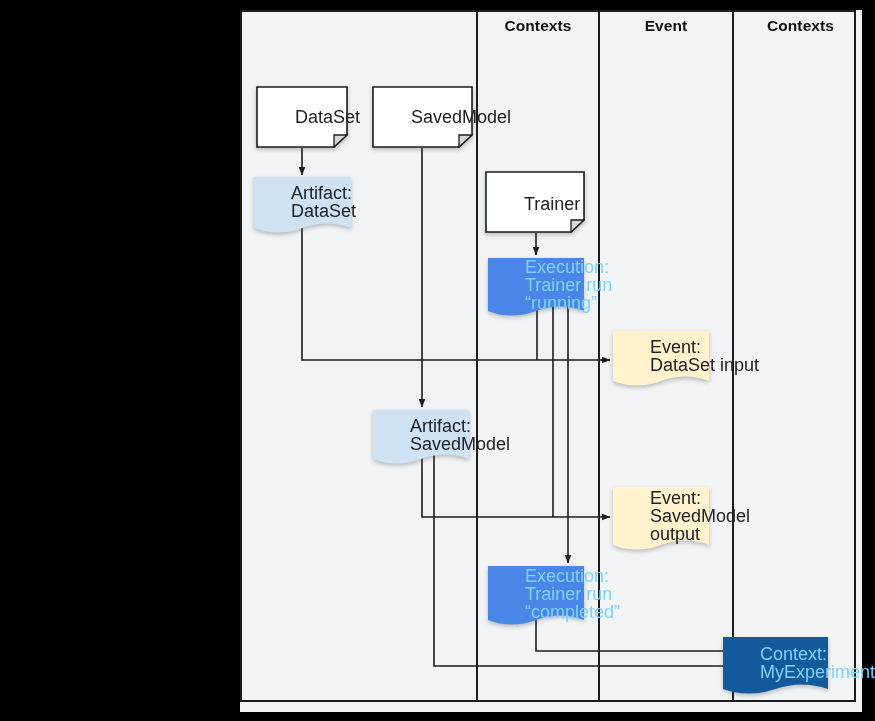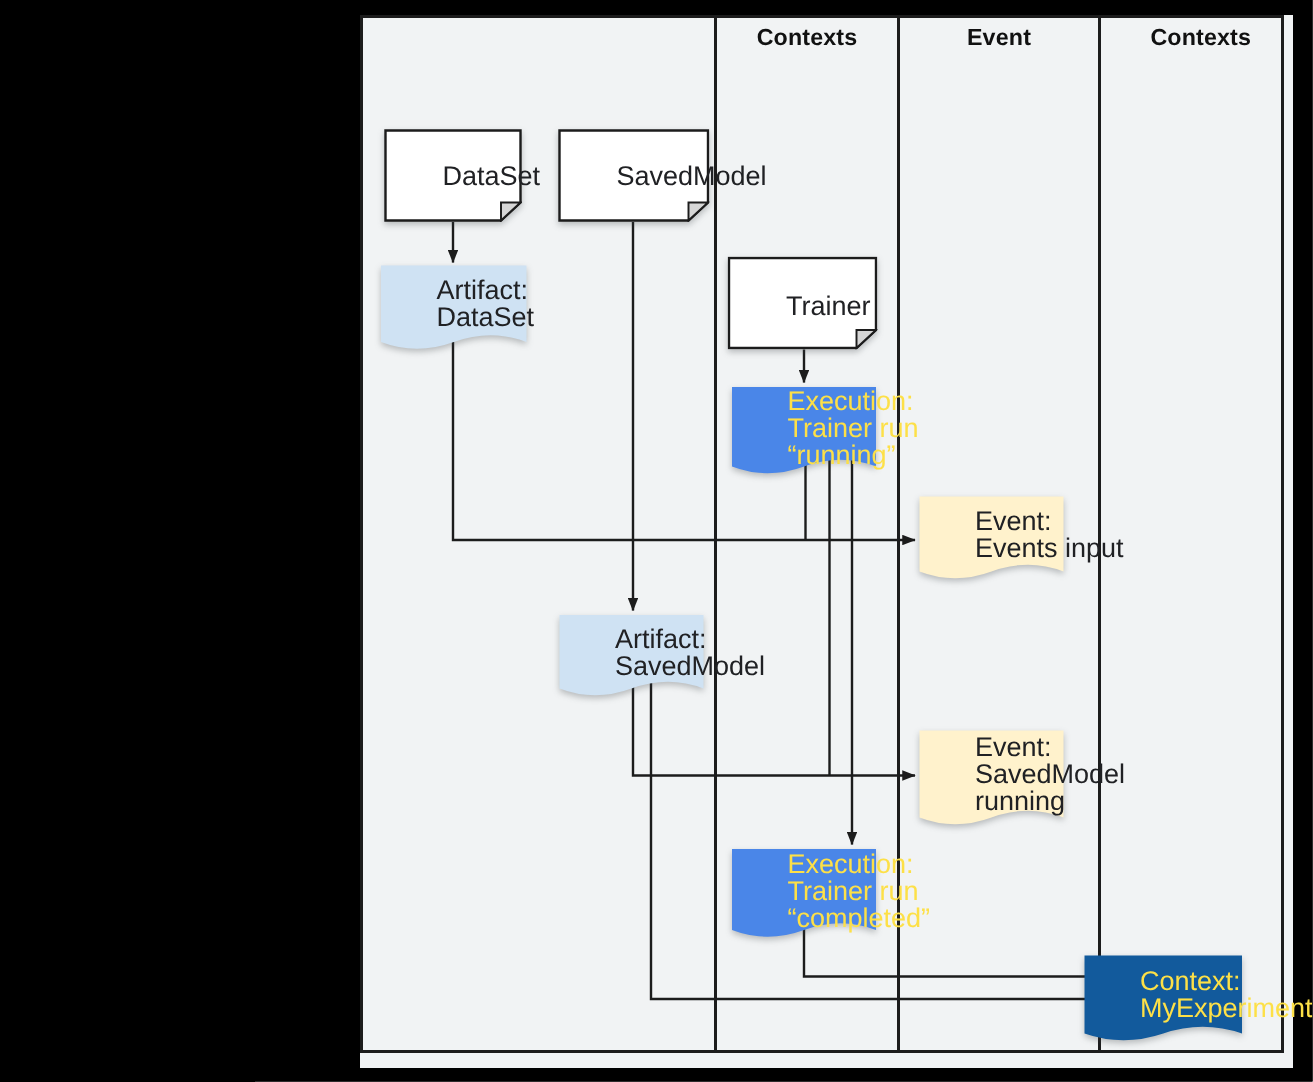--- a/index.html
+++ b/index.html
@@ -11,21 +11,21 @@
   .panel{position:absolute;left:240px;top:10px;width:622px;height:702px;background:#f1f3f4;}
   .table-frame{position:absolute;left:240px;top:10px;width:616px;height:692px;border:2px solid #1c1c1c;box-sizing:border-box;}
   .lane-divider{position:absolute;top:11px;height:690px;width:2px;background:#1c1c1c;}
   .lane-header{position:absolute;top:17px;text-align:center;font-size:15.5px;font-weight:700;color:#111;letter-spacing:.1px;}
   #edges{position:absolute;left:0;top:0;z-index:2;}
   .node{position:absolute;z-index:3;}
   .node svg{position:absolute;left:0;top:0;filter:drop-shadow(0 2px 2px rgba(60,64,67,.32));}
   .label{position:absolute;left:0;top:0;display:flex;flex-direction:column;justify-content:center;
          align-items:flex-start;padding-left:11px;box-sizing:border-box;width:100%;
          font-size:18px;line-height:18px;color:#202124;white-space:nowrap;margin-left:27px;}
-  .label.light{color:#fde047;}
+  .label.light{color:#7dd3fc;}
   .card .label{padding-left:12px;}
 </style>
 </head>
 <body>
 
 <div id="stage">
 
   <div class="panel"></div>
   <div class="table-frame"></div>
 
@@ -107,42 +107,42 @@
       <span>“running”</span>
     </div>
   </div>
 
   <div class="node" style="left:612px;top:330px;width:98px;height:60px">
     <svg width="98" height="60" viewBox="0 0 98 60">
       <path d="M1,1 L97,1 L97,51 Q73.5,42 49,51 Q24.5,60 1,51 Z" fill="#fff2cc"></path>
     </svg>
     <div class="label" style="height:52px">
       <span>Event:</span>
-      <span>Events input</span>
+      <span>DataSet input</span>
     </div>
   </div>
 
   <div class="node" style="left:372px;top:409px;width:98px;height:59px">
     <svg width="98" height="59" viewBox="0 0 98 59">
       <path d="M1,1 L97,1 L97,50 Q73.5,41 49,50 Q24.5,59 1,50 Z" fill="#cfe2f3"></path>
     </svg>
     <div class="label" style="height:51px">
       <span>Artifact:</span>
       <span>SavedModel</span>
     </div>
   </div>
 
   <div class="node" style="left:612px;top:486px;width:98px;height:68px">
     <svg width="98" height="68" viewBox="0 0 98 68">
       <path d="M1,1 L97,1 L97,59 Q73.5,50 49,59 Q24.5,68 1,59 Z" fill="#fff2cc"></path>
     </svg>
     <div class="label" style="height:60px">
       <span>Event:</span>
       <span>SavedModel</span>
-      <span>running</span>
+      <span>output</span>
     </div>
   </div>
 
   <div class="node" style="left:487px;top:565px;width:98px;height:64px">
     <svg width="98" height="64" viewBox="0 0 98 64">
       <path d="M1,1 L97,1 L97,55 Q73.5,46 49,55 Q24.5,64 1,55 Z" fill="#4a86e8"></path>
     </svg>
     <div class="label light" style="height:57px">
       <span>Execution:</span>
       <span>Trainer run</span>

